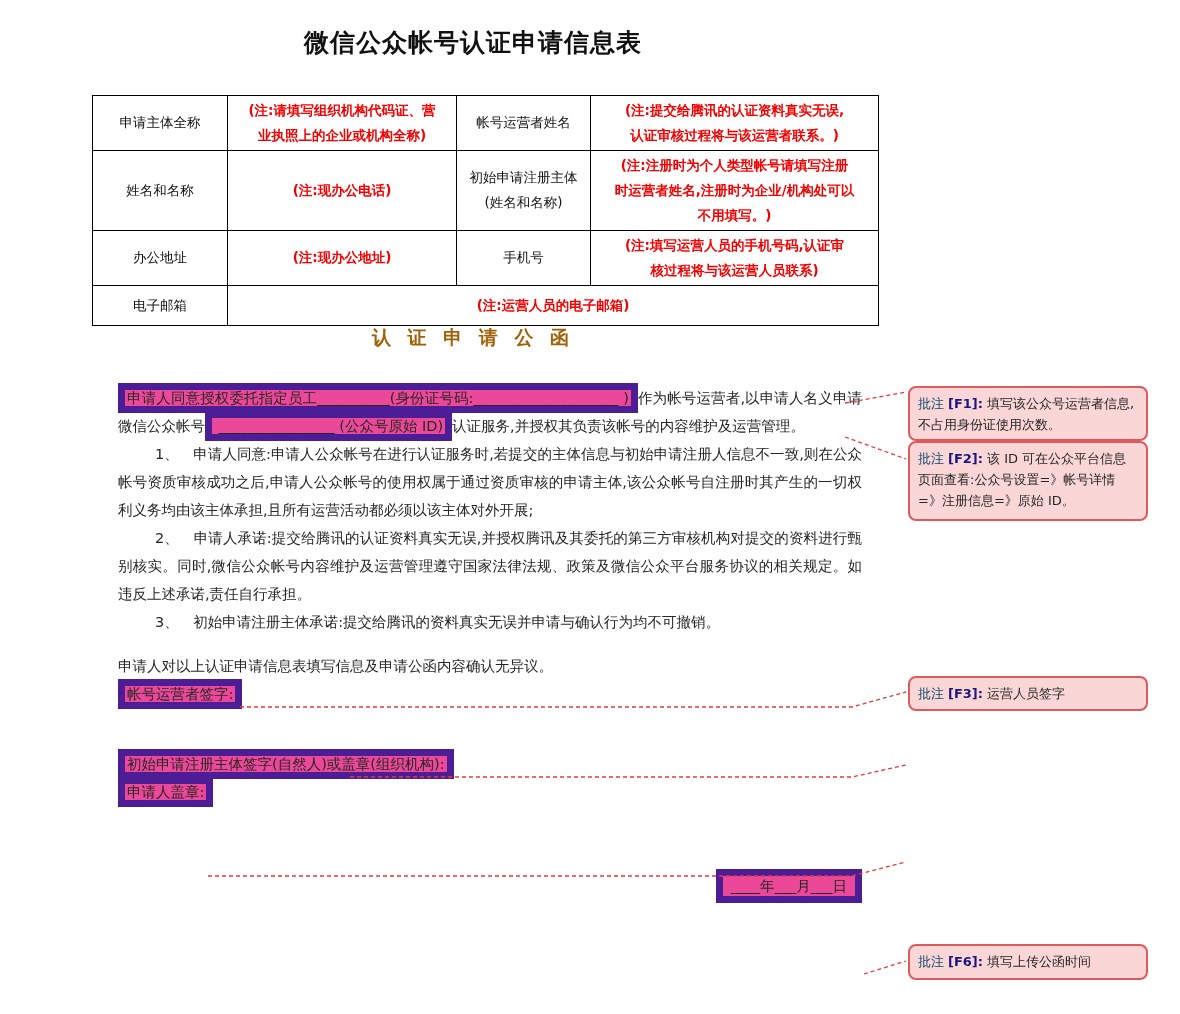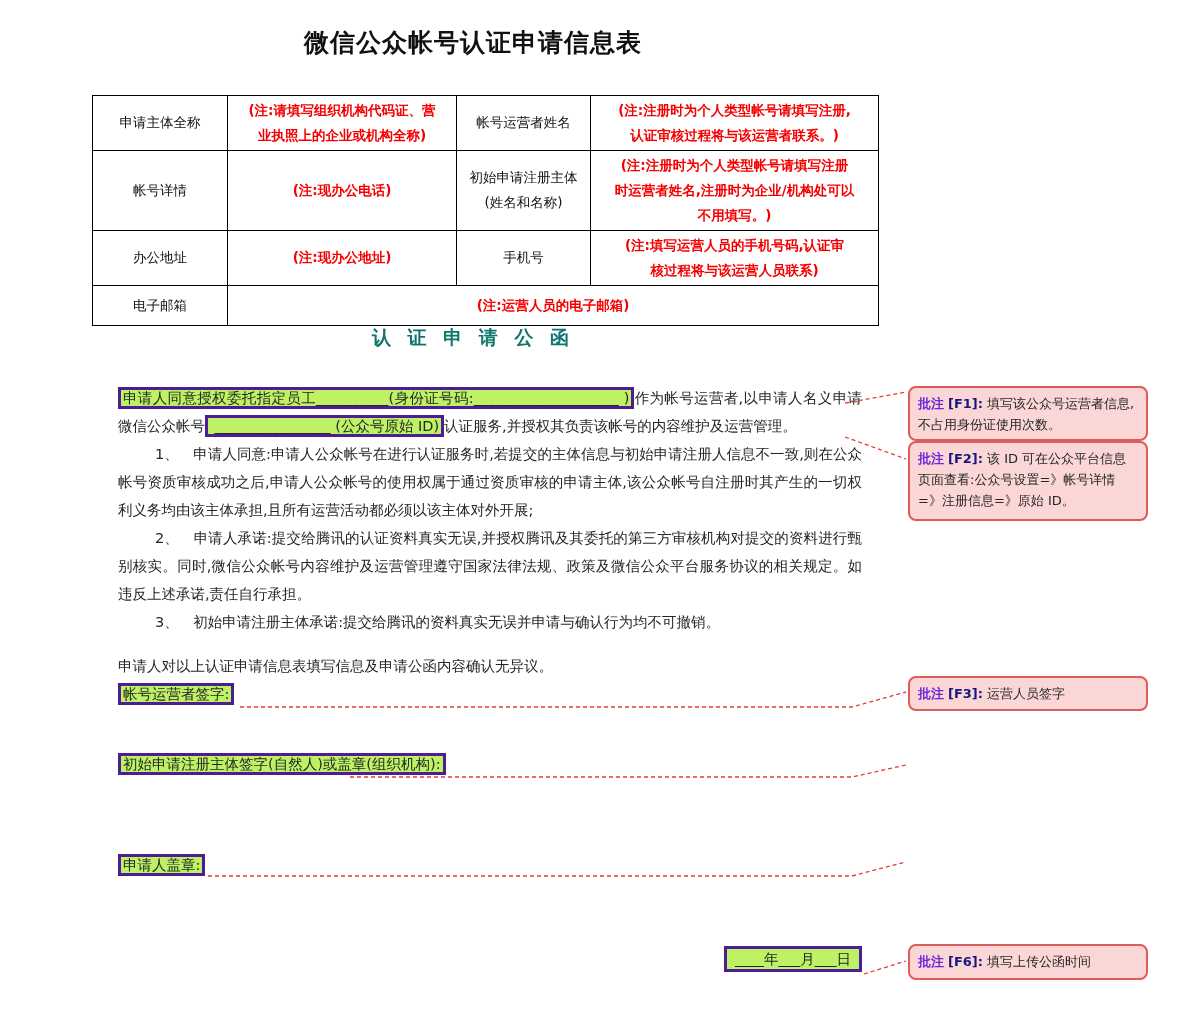--- a/index.html
+++ b/index.html
@@ -21,46 +21,46 @@
   }
   .info-table td {
     border:1px solid #000; text-align:center; vertical-align:middle;
     padding:2px 7px; font-size:13.5px; line-height:1.85;
   }
   .info-table .lbl { color:#111; }
   .info-table .note { color:#f40000; font-weight:bold; }
   
   .section-heading {
     position:absolute; left:80px; top:325px; width:786px;
-    text-align:center; font-size:19px; font-weight:bold; color:#0f766e;
+    text-align:center; font-size:19px; font-weight:bold; color:#a16207;
     letter-spacing:5px;
   }
   
   .letter {
     position:absolute; left:118px; top:384px; width:744px;
     font-size:14.5px; line-height:28px; text-align:justify; color:#262626;
   }
   .para { margin:0; }
   .para.indent { text-indent:37px; }
   .hl {
-    background:#bef264; border:3px solid #4c1d95; padding:0 2px;
+    background:#ec4899; border:7px solid #4c1d95; padding:0 2px;
   }
   .confirm { margin-top:16px; }
   .sign-row1 { text-align:left; }
   .sign-row2 { margin-top:42px; text-align:left; }
-  .sign-row3 { margin-top:73px; text-align:left; }
+  .sign-row3 { text-align:left; }
   .date-row  { margin-top:66px; text-align:right; }
   .date-row .hl { padding:2px 8px; }
   
   .cmt {
     position:absolute; left:908px; width:240px;
     background:#fbd6d6; border:2px solid #dd5b5b; border-radius:8px;
     padding:5px 8px 4px 8px; font-size:13px; line-height:1.62; color:#262626;
   }
-  .cmt .pfx { font-weight:bold; color:#6d28d9; }
+  .cmt .pfx { font-weight:normal; color:#0c4a6e; }
   .cmt .ref { font-weight:bold; color:#16167e; margin:0 4px 0 4px; }
   
   .leaders { position:absolute; left:0; top:0; width:1180px; height:1014px; pointer-events:none; }
 </style>
 </head>
 <body>
 
 <div class="page">
 
   <div class="doc-title">微信公众帐号认证申请信息表</div>
@@ -70,24 +70,24 @@
       <col style="width:135px">
         <col style="width:229px">
         <col style="width:134px">
         <col style="width:288px">
     </colgroup>
     <tbody>
         <tr style="height:52px">
       <td class="lbl">申请主体全称</td>
       <td class="note"><span>(注:请填写组织机构代码证、营</span><br><span>业执照上的企业或机构全称)</span></td>
       <td class="lbl">帐号运营者姓名</td>
-      <td class="note"><span>(注:注册时为个人类型帐号请填写注册,</span><br><span>认证审核过程将与该运营者联系。)</span></td>
+      <td class="note"><span>(注:提交给腾讯的认证资料真实无误,</span><br><span>认证审核过程将与该运营者联系。)</span></td>
     </tr>
     <tr style="height:73px">
-      <td class="lbl">帐号详情</td>
+      <td class="lbl">姓名和名称</td>
       <td class="note">(注:现办公电话)</td>
       <td class="lbl"><span>初始申请注册主体</span><br><span>(姓名和名称)</span></td>
       <td class="note"><span>(注:注册时为个人类型帐号请填写注册</span><br><span>时运营者姓名,注册时为企业/机构处可以</span><br><span>不用填写。)</span></td>
     </tr>
     <tr style="height:52px">
       <td class="lbl">办公地址</td>
       <td class="note">(注:现办公地址)</td>
       <td class="lbl">手机号</td>
       <td class="note"><span>(注:填写运营人员的手机号码,认证审</span><br><span>核过程将与该运营人员联系)</span></td>
     </tr>

